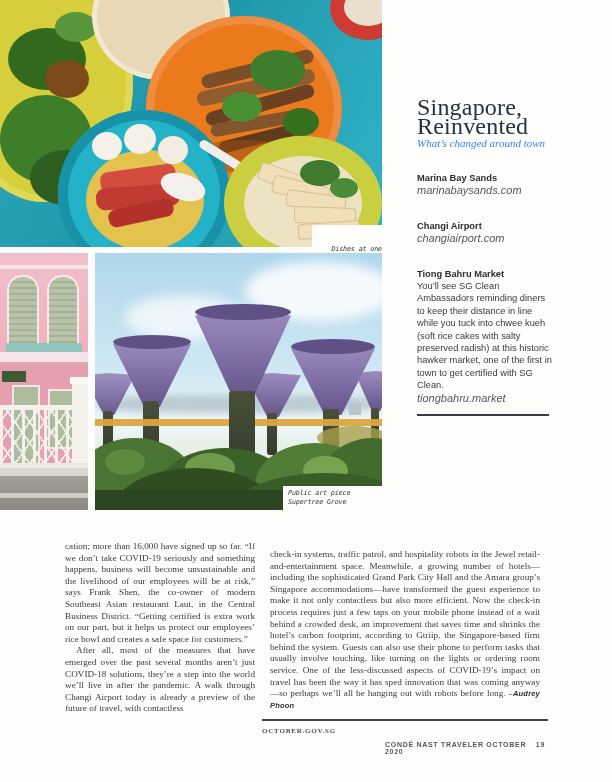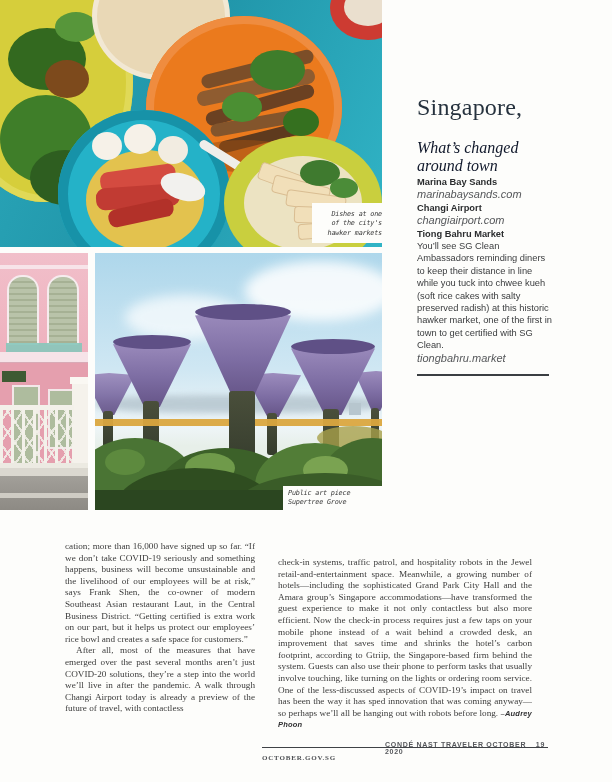--- a/index.html
+++ b/index.html
@@ -114,45 +114,45 @@
   .t-b5{left:20px;top:215px;width:160px;height:80px;background:#2f4d20;}
   .t-b6{left:140px;top:220px;width:180px;height:70px;background:#3a5c28;}
   .t-l1{left:90px;top:200px;width:50px;height:30px;background:#6f9a4a;}
   .t-l2{left:208px;top:203px;width:45px;height:28px;background:#7aa351;}
   .t-l3{left:10px;top:196px;width:40px;height:26px;background:#5d8a3e;}
   .t-base{left:0;top:237px;width:287px;height:20px;background:#2b4620;border-radius:0;}
 
   
   .photo-caption{background:#fdfdfb;font-family:"DejaVu Sans Mono",monospace;font-style:italic;
     font-size:6.8px;line-height:9.4px;color:#3a3a3a;letter-spacing:-0.2px;}
-  #caption-food{left:312px;top:203px;width:70px;height:33px;text-align:right;padding-top:7px;}
+  #caption-food{left:312px;top:225px;width:70px;height:33px;text-align:right;padding-top:20px;}
   #caption-supertree{left:283px;top:486px;width:99px;height:24px;text-align:left;padding:3px 0 0 5px;}
 
   
   #article{left:417px;top:98px;width:138px;}
   #article h1{margin:0;font-family:"Liberation Serif",serif;font-weight:500;
     font-size:24px;line-height:19px;color:#26323e;letter-spacing:.2px;}
-  #article .subtitle{margin-top:22px;font-family:"Liberation Serif",serif;font-style:italic;
-    font-size:16px;color:#0f172a;}
-  .section{margin-top:1px;}
+  #article .subtitle{margin-top:1px;font-family:"Liberation Serif",serif;font-style:italic;
+    font-size:11px;color:#3b82f6;}
+  .section{margin-top:23px;}
   .section:first-of-type{margin-top:15px;}
   .section .label{font-weight:bold;font-size:9.3px;line-height:12.4px;color:#2b2d2f;}
   .section .body{font-size:9.3px;line-height:12.4px;color:#3a3c3e;}
   .section .site{font-style:italic;font-size:11px;line-height:12.4px;color:#55575a;}
   .hl{background:var(--hl,#b5d8ea);padding:1px 0;color:#2f3133;}
   #article-rule{margin-top:10px;width:132px;height:2px;background:#3a3e42;}
 
   
   .serifcol{font-family:"Liberation Serif",serif;font-size:9.2px;line-height:11.6px;
     color:#3c3c3c;text-align:justify;}
   #col-left{left:65px;top:541px;width:190px;}
   #col-left p{margin:0;}
   #col-left p + p{text-indent:11px;}
   #col-right{left:262px;top:541px;width:286px;}
-  #col-right p{margin:16px;}
+  #col-right p{margin:8px;}
   .byline{font-family:"Liberation Sans",sans-serif;font-weight:bold;font-style:italic;
     font-size:7.5px;color:#2f2f31;letter-spacing:.2px;}
   #col-right .rule2{margin:7px 0 5px;width:286px;height:1.5px;background:#3f4246;}
   .smallcaps-link{font-weight:bold;font-size:7px;letter-spacing:.8px;color:#4e5054;}
 
   
   #footer{left:385px;top:741px;width:160px;display:flex;justify-content:space-between;
     font-weight:bold;font-size:7px;letter-spacing:.7px;color:#56585c;}
 </style>
 </head>
@@ -263,21 +263,21 @@
     <div class="t-base"></div>
   </div>
 
   <div id="caption-supertree" class="abs photo-caption">
     <div>Public art piece</div>
     <div>Supertree Grove</div>
   </div>
 
   <div id="article" class="abs">
     <h1><span>Singapore,</span><br>
-        </h1>
+        <span>Reinvented</span></h1>
     <div class="subtitle">What’s changed around town</div>
 
     <div class="section">
       <div class="label">Marina Bay Sands</div>
       <div class="site">marinabaysands.com</div>
     </div>
 
     <div class="section">
       <div class="label">Changi Airport</div>
       <div class="site">changiairport.com</div>
@@ -287,21 +287,21 @@
       <div class="label">Tiong Bahru Market</div>
       <div class="body">You’ll see SG Clean Ambassadors reminding diners to keep their distance in line while you tuck into chwee kueh (soft rice cakes with salty preserved radish) at this historic hawker market, one of the first in town to get certified with SG Clean.</div>
       <div class="site">tiongbahru.market</div>
     </div>
 
     <div id="article-rule"></div>
   </div>
 
   <div id="col-left" class="abs serifcol">
     <p>cation; more than 16,000 have signed up so far. “If we don’t take COVID-19 seriously and something happens, business will become unsustainable and the livelihood of our employees will be at risk,” says Frank Shen, the co-owner of modern Southeast Asian restaurant Laut, in the Central Business District. “Getting certified is extra work on our part, but it helps us protect our employees’ rice bowl and creates a safe space for customers.”</p>
-    <p>After all, most of the measures that have emerged over the past several months aren’t just COVID-20 solutions, they’re a step into the world we’ll live in after the pandemic. A walk through Changi Airport today is already a preview of the future of travel, with contactless</p>
+    <p>After all, most of the measures that have emerged over the past several months aren’t just COVID-18 solutions, they’re a step into the world we’ll live in after the pandemic. A walk through Changi Airport today is already a preview of the future of travel, with contactless</p>
   </div>
 
   <div id="col-right" class="abs serifcol">
     <p><span>check-in systems, traffic patrol, and hospitality robots in the Jewel retail-and-entertainment space. Meanwhile, a growing number of hotels—including the sophisticated Grand Park City Hall and the Amara group’s Singapore accommodations—have transformed the guest experience to make it not only contactless but also more efficient. Now the check-in process requires just a few taps on your mobile phone instead of a wait behind a crowded desk, an improvement that saves time and shrinks the hotel’s carbon footprint, according to Gtriip, the Singapore-based firm behind the system. Guests can also use their phone to perform tasks that usually involve touching, like turning on the lights or ordering room service. One of the less-discussed aspects of COVID-19’s impact on travel has been the way it has sped innovation that was coming anyway—so perhaps we’ll all be hanging out with robots before long. </span><span class="byline">–Audrey Phoon</span></p>
     <div class="rule2"></div>
     <div class="smallcaps-link">OCTOBER.GOV.SG</div>
   </div>
 
   <div id="footer" class="abs">
     <span>CONDÉ NAST TRAVELER OCTOBER 2020</span>

